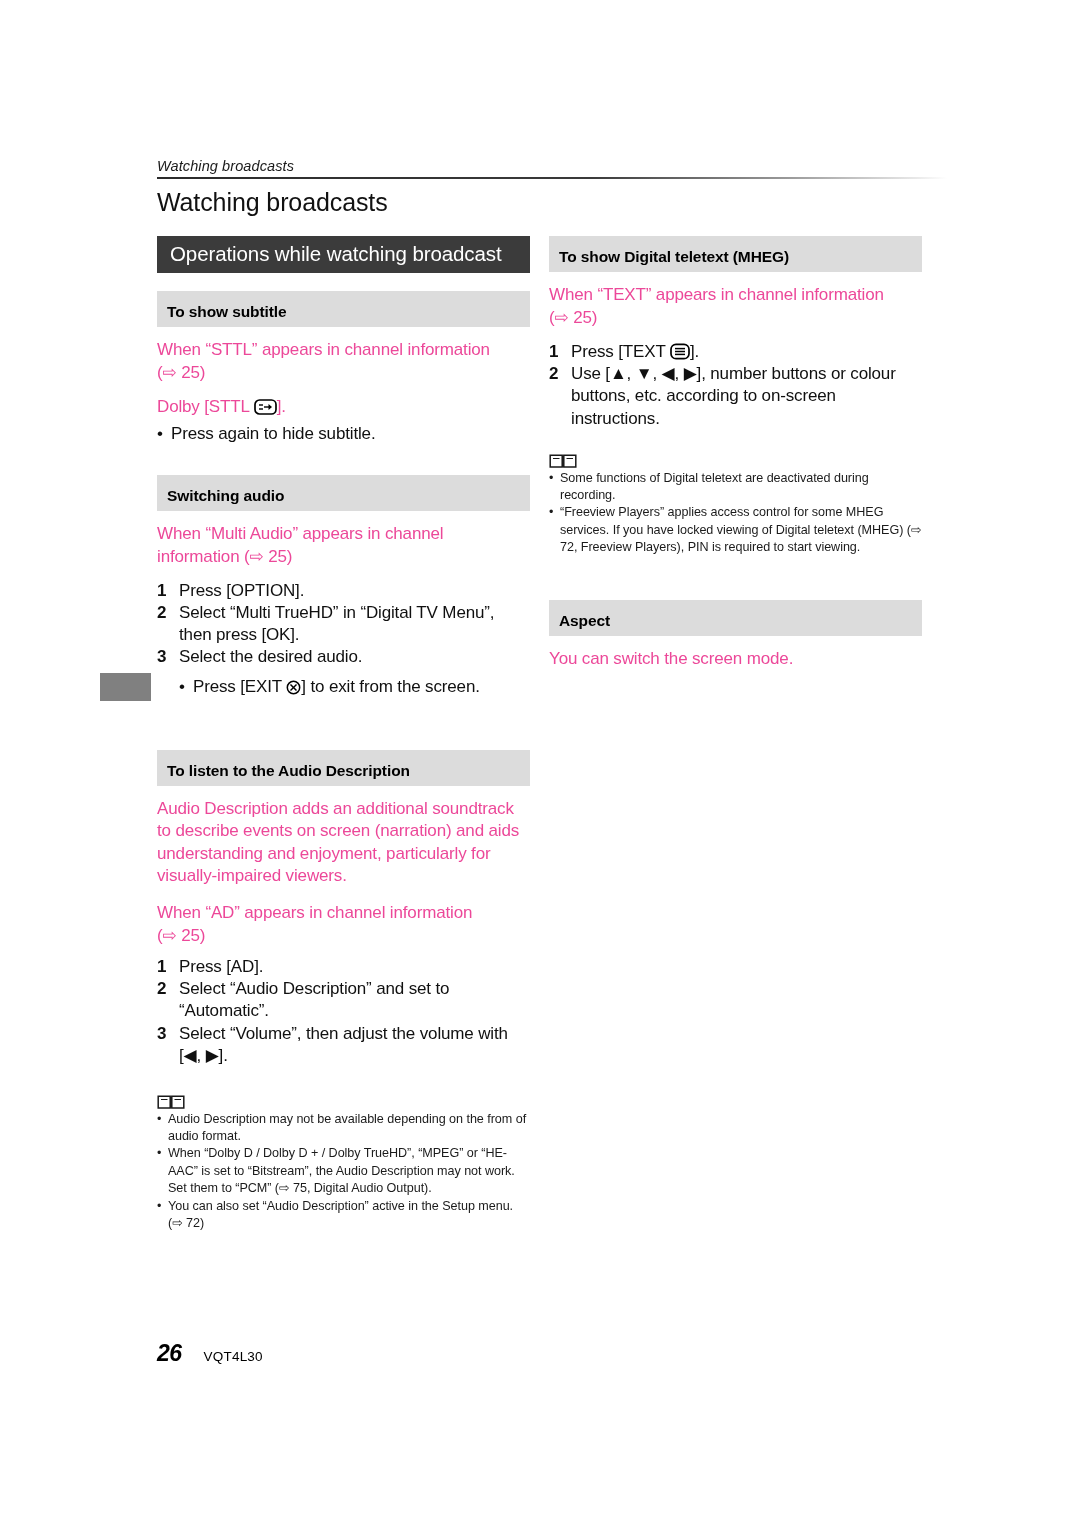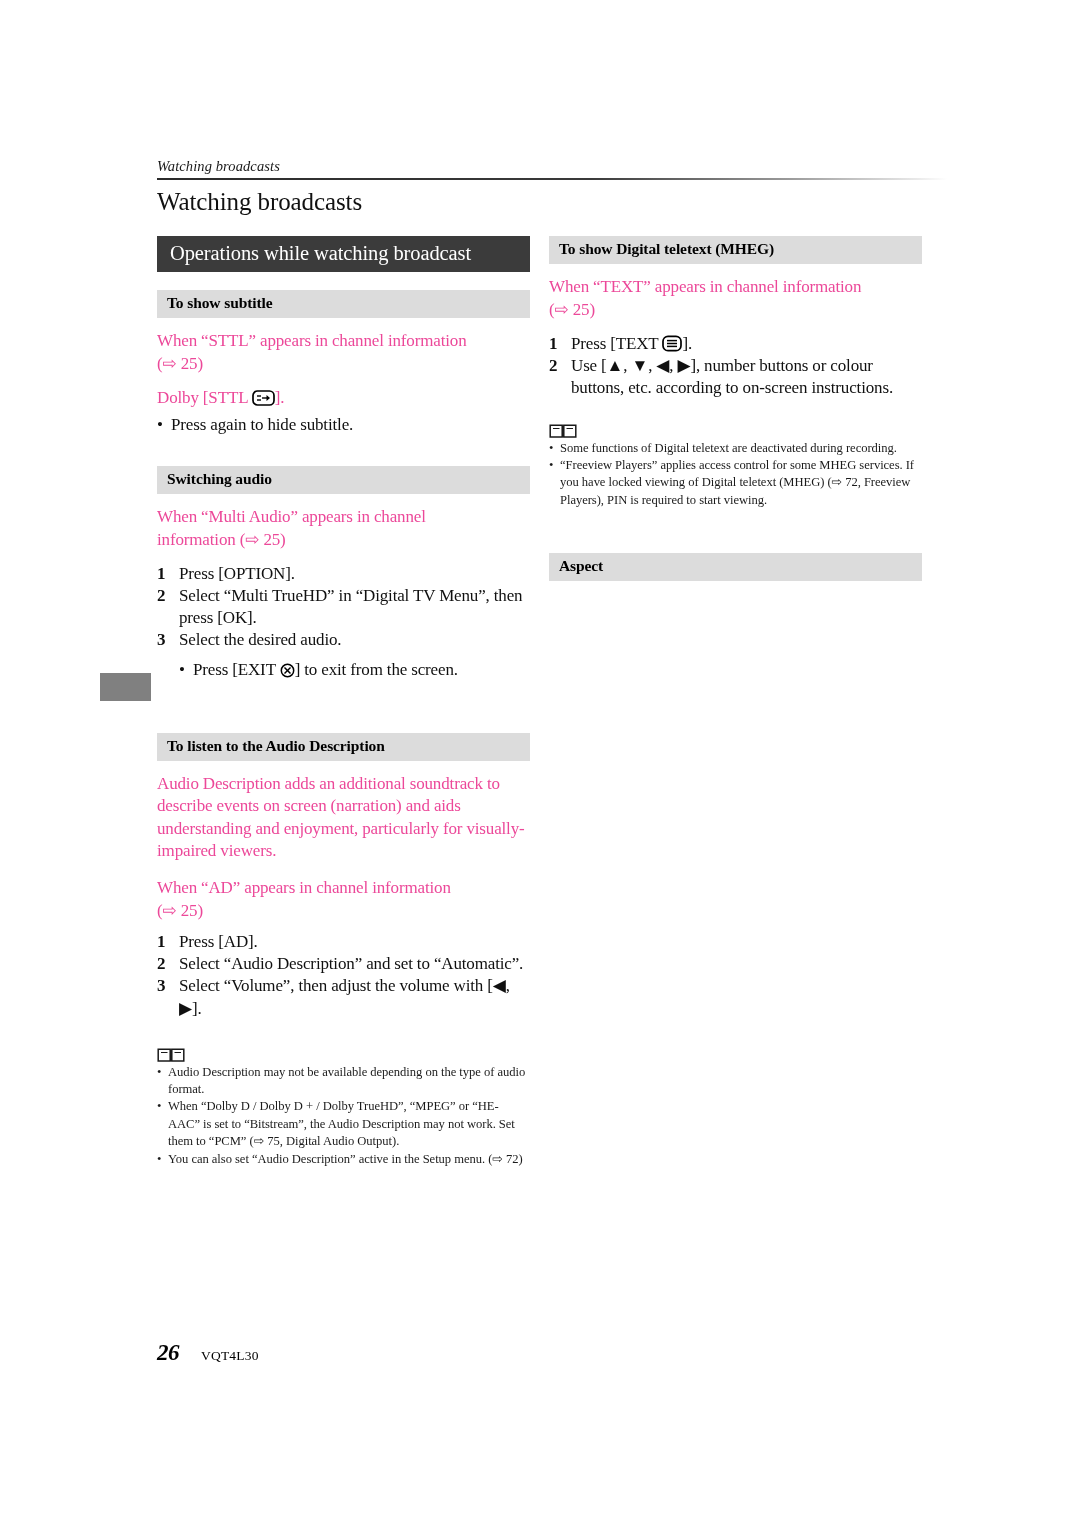--- a/index.html
+++ b/index.html
@@ -12,21 +12,20 @@
     height: 1526px;
     position: relative;
     font-family: "Liberation Sans", sans-serif;
     color: #000000;
     overflow: hidden;
   }
 
   .page {
     position: absolute;
     inset: 0;
-    font-family: Liberation Serif, serif;
   }
 
   
   .running-header {
     position: absolute;
     left: 157px;
     top: 158px;
     width: 790px;
   }
   .running-header-text {
@@ -76,21 +75,21 @@
     color: #ffffff;
     font-size: 20.5px;
     padding: 6px 0 7px 13px;
     letter-spacing: -0.1px;
   }
   .band-grey {
     background: #dcdcdc;
     color: #000000;
     font-weight: bold;
     font-size: 15.5px;
-    padding: 4px 0 6px 10px;
+    padding: 12px 0 6px 10px;
     letter-spacing: -0.1px;
   }
 
   
   .para {
     font-size: 17px;
     line-height: 1.33;
     color: #ec4899;
     letter-spacing: -0.15px;
   }
@@ -280,21 +279,21 @@
             <path d="M1.2 2.2 L13.2 2.2 L13.2 14 L1.2 14 Z" fill="none" stroke="#1a1a1a" stroke-width="1.5"></path>
             <path d="M14.8 2.2 L26.8 2.2 L26.8 14 L14.8 14 Z" fill="none" stroke="#1a1a1a" stroke-width="1.5"></path>
             <path d="M13.2 2.2 L14 4 L14 14 L13.2 14 Z" fill="#1a1a1a"></path>
             <path d="M14.8 2.2 L14 4 L14 14 L14.8 14 Z" fill="#1a1a1a"></path>
             <line x1="4" y1="5.5" x2="10.5" y2="5.5" stroke="#1a1a1a" stroke-width="1"></line>
             <line x1="17.5" y1="5.5" x2="24" y2="5.5" stroke="#1a1a1a" stroke-width="1"></line>
           </svg></span>
       <ul class="note-list">
         <li class="note-item">
           <span class="dot">•</span>
-          <span class="txt">Audio Description may not be available depending on the type of audio format.</span>
+          <span class="txt">Audio Description may not be available depending on the from of audio format.</span>
         </li>
         <li class="note-item">
           <span class="dot">•</span>
           <span class="txt">When “Dolby D / Dolby D + / Dolby TrueHD”, “MPEG” or “HE-AAC” is set to “Bitstream”, the Audio Description may not work. Set them to “PCM” (⇨ 75, Digital Audio Output).</span>
         </li>
         <li class="note-item">
           <span class="dot">•</span>
           <span class="txt">You can also set “Audio Description” active in the Setup menu. (⇨ 72)</span>
         </li>
       </ul>
@@ -348,20 +347,21 @@
           <span class="txt">“Freeview Players” applies access control for some MHEG services. If you have locked viewing of Digital teletext (MHEG) (⇨ 72, Freeview Players), PIN is required to start viewing.</span>
         </li>
       </ul>
     </div>
 
     <div class="sp30"></div>
     <div class="sp14"></div>
 
     <div class="band-grey">Aspect</div>
     <div class="sp12"></div>
+    <div class="para">You can switch the screen mode.</div>
     <div class="sp7"></div>
 
   </div>
 
   <div class="footer">
     <span class="page-number">26</span>
     <span class="doc-code">VQT4L30</span>
   </div>
 
 </div>

